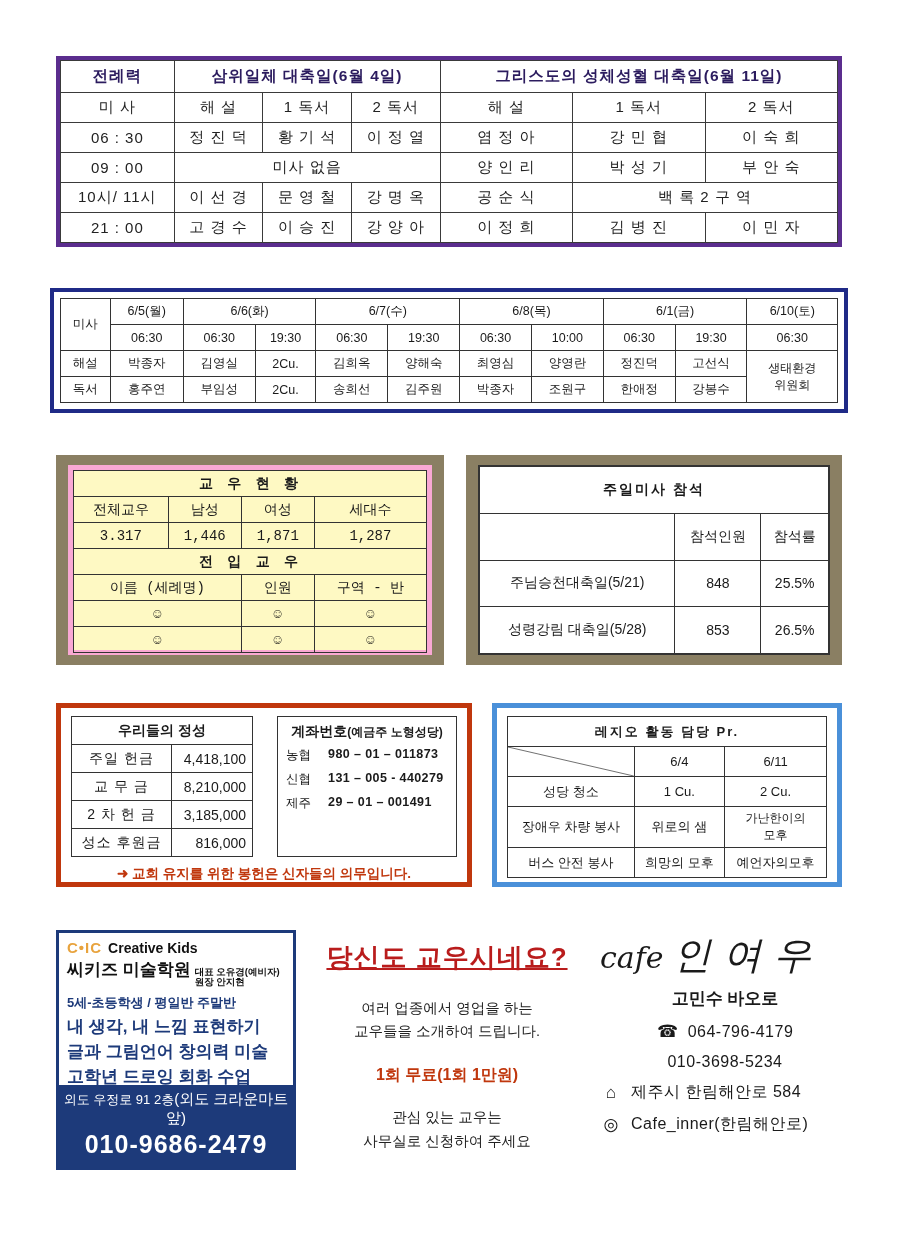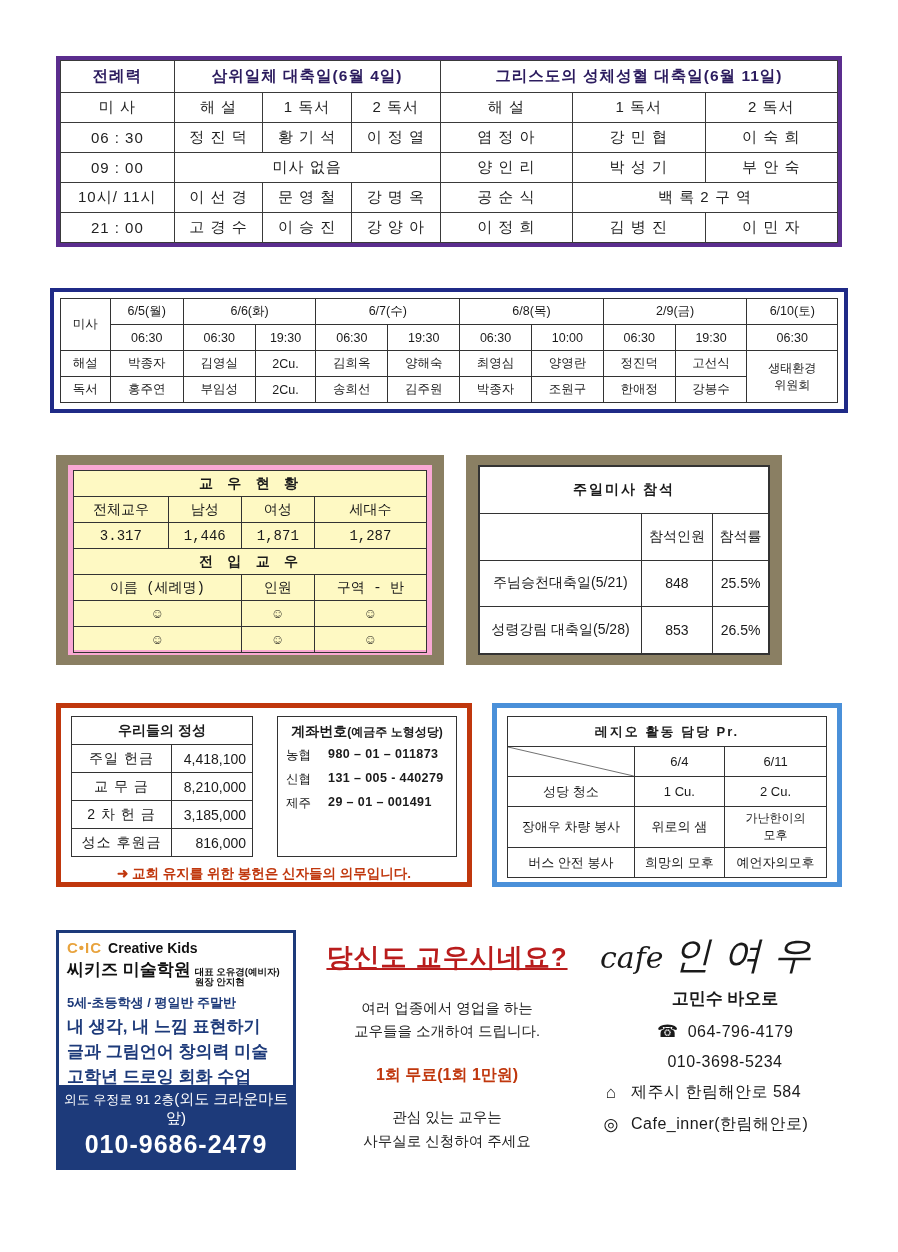--- a/index.html
+++ b/index.html
@@ -55,21 +55,21 @@
   .block3l .inner { background: #fef9c3; border: 5px solid #f9a8d4; height: 100%; font-family: Liberation Mono, monospace; }
   .block3l table.t { height: 100%; }
   .block3l table.t td {
     border: 1px solid #333; text-align: center; font-size: 14px; padding: 3px 2px; height: 26px;
   }
   .block3l .hdr { font-weight: bold; font-size: 15px; letter-spacing: 3px; }
   .smiley { font-size: 15px; color: #111; }
 
   
   .block3r {
-    position: absolute; left: 466px; top: 455px; width: 316px; height: 210px;
+    position: absolute; left: 466px; top: 455px; width: 376px; height: 210px;
     background: #8a7f63; padding: 10px 12px;
   }
   .block3r .inner { background: #fff; border: 1px solid #333; height: 100%; }
   .block3r table.t { height: 100%; }
   .block3r table.t td {
     border: 1px solid #333; text-align: center; font-size: 14px; padding: 4px 4px; height: 34px;
   }
   .block3r .title { font-weight: bold; font-size: 18px; letter-spacing: 2px; border: 1px solid #333; }
   .block3r td.lbl { font-size: 14px; }
 
@@ -204,21 +204,21 @@
 
   <div class="block2">
     <table class="t">
       <tbody>
           <tr>
         <td rowspan="2" class="lab">미사</td>
         <td class="dayname">6/5(월)</td>
         <td class="dayname" colspan="2">6/6(화)</td>
         <td class="dayname" colspan="2">6/7(수)</td>
         <td class="dayname" colspan="2">6/8(목)</td>
-        <td class="dayname" colspan="2">2/9(금)</td>
+        <td class="dayname" colspan="2">6/1(금)</td>
         <td class="dayname">6/10(토)</td>
       </tr>
       <tr>
         <td>06:30</td>
         <td>06:30</td>
         <td>19:30</td>
         <td>06:30</td>
         <td>19:30</td>
         <td>06:30</td>
         <td>10:00</td>

